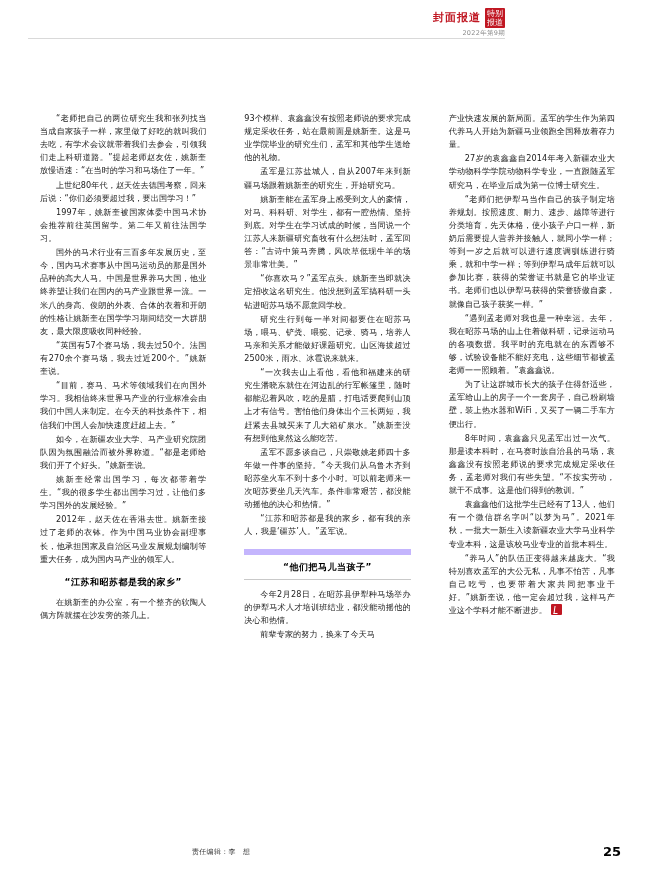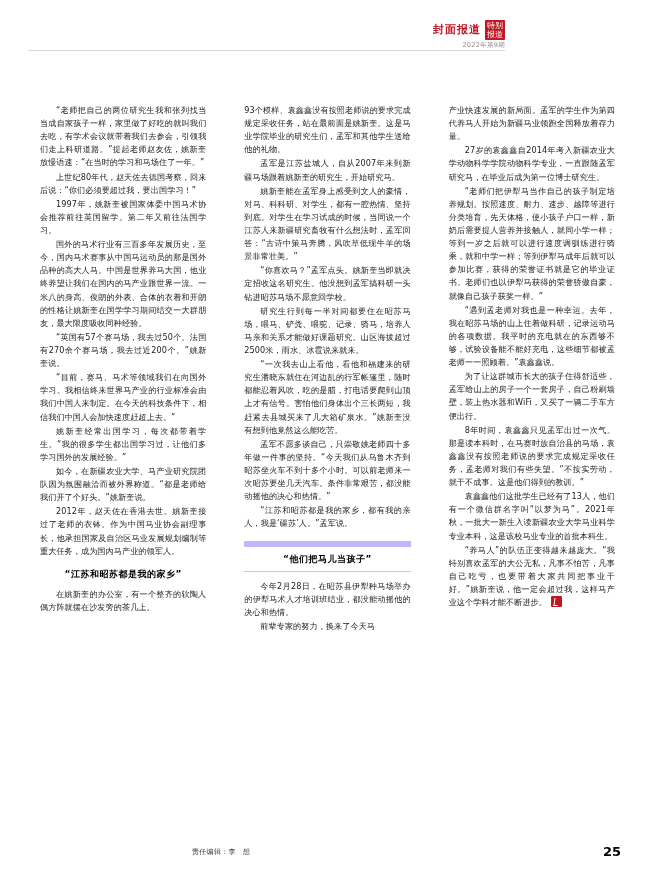--- a/index.html
+++ b/index.html
@@ -12,21 +12,21 @@
     height: 875px;
     position: relative;
     font-family: "DejaVu Sans", "Liberation Sans", sans-serif;
     color: #111;
     overflow: hidden;
   }
 
   
   .page-header {
     position: absolute;
-    top: 12px;
+    top: 0;
     left: 0;
     width: 533px;
     height: 42px;
   }
   .header-rule {
     position: absolute;
     left: 28px;
     right: 28px;
     top: 38px;
     border-bottom: 1px solid #d9d9d9;
@@ -66,21 +66,21 @@
   .header-sub {
     font-size: 6.5px;
     color: #8a8a8a;
     margin-top: 2px;
     letter-spacing: 0.3px;
   }
 
   
   .columns {
     position: absolute;
-    top: 104px;
+    top: 112px;
     left: 40px;
     width: 575px;
     height: 718px;
     display: flex;
     gap: 38px;
   }
   .col {
     width: 177px;
     font-size: 8.1px;
     line-height: 1.62;
@@ -175,22 +175,22 @@
 </div>
 
 <div class="columns">
   <div class="col">
       <p>“老师把自己的两位研究生我和张列找当当成自家孩子一样，家里做了好吃的就叫我们去吃，有学术会议就带着我们去参会，引领我们走上科研道路。”提起老师赵友佐，姚新奎放慢语速：“在当时的学习和马场住了一年。”</p>
       <p>上世纪80年代，赵天佐去德国考察，回来后说：“你们必须要超过我，要出国学习！”</p>
       <p>1997年，姚新奎被国家体委中国马术协会推荐前往英国留学。第二年又前往法国学习。</p>
       <p>国外的马术行业有三百多年发展历史，至今，国内马术赛事从中国马运动员的那是国外品种的高大人马。中国是世界养马大国，他业终养望让我们在国内的马产业跟世界一流。一米八的身高、俊朗的外表、合体的衣着和开朗的性格让姚新奎在国学学习期间结交一大群朋友，最大限度吸收同种经验。</p>
       <p>“英国有57个赛马场，我去过50个。法国有270余个赛马场，我去过近200个。”姚新奎说。</p>
       <p>“目前，赛马、马术等领域我们在向国外学习。我相信终来世界马产业的行业标准会由我们中国人来制定。在今天的科技条件下，相信我们中国人会加快速度赶超上去。”</p>
+      <p>如今，在新疆农业大学、马产业研究院团队因为氛围融洽而被外界称道。“都是老师给我们开了个好头。”姚新奎说。</p>
       <p>姚新奎经常出国学习，每次都带着学生。“我的很多学生都出国学习过，让他们多学习国外的发展经验。”</p>
-      <p>如今，在新疆农业大学、马产业研究院团队因为氛围融洽而被外界称道。“都是老师给我们开了个好头。”姚新奎说。</p>
       <p>2012年，赵天佐在香港去世。姚新奎接过了老师的衣钵。作为中国马业协会副理事长，他承担国家及自治区马业发展规划编制等重大任务，成为国内马产业的领军人。</p>
       <div class="sec-head">“江苏和昭苏都是我的家乡”</div>
       <p>在姚新奎的办公室，有一个整齐的软陶人偶方阵就摆在沙发旁的茶几上。</p>
     </div>
   <div class="col">
       <p class="noindent">93个模样、袁鑫鑫没有按照老师说的要求完成规定采收任务，站在最前面是姚新奎。这是马业学院毕业的研究生们，孟军和其他学生送给他的礼物。</p>
       <p>孟军是江苏盐城人，自从2007年来到新疆马场跟着姚新奎的研究生，开始研究马。</p>
       <p>姚新奎能在孟军身上感受到文人的豪情，对马、科科研、对学生，都有一腔热情、坚持到底。对学生在学习试成的时候，当同说一个江苏人来新疆研究畜牧有什么想法时，孟军回答：“古诗中策马奔腾，风吹草低现牛羊的场景非常壮美。”</p>
       <p>“你喜欢马？”孟军点头。姚新奎当即就决定招收这名研究生。他没想到孟军搞科研一头钻进昭苏马场不愿意回学校。</p>
       <p>研究生行到每一半对间都要住在昭苏马场，喂马、铲粪、喂驼、记录、骑马，培养人马亲和关系才能做好课题研究。山区海拔超过2500米，雨水、冰雹说来就来。</p>

